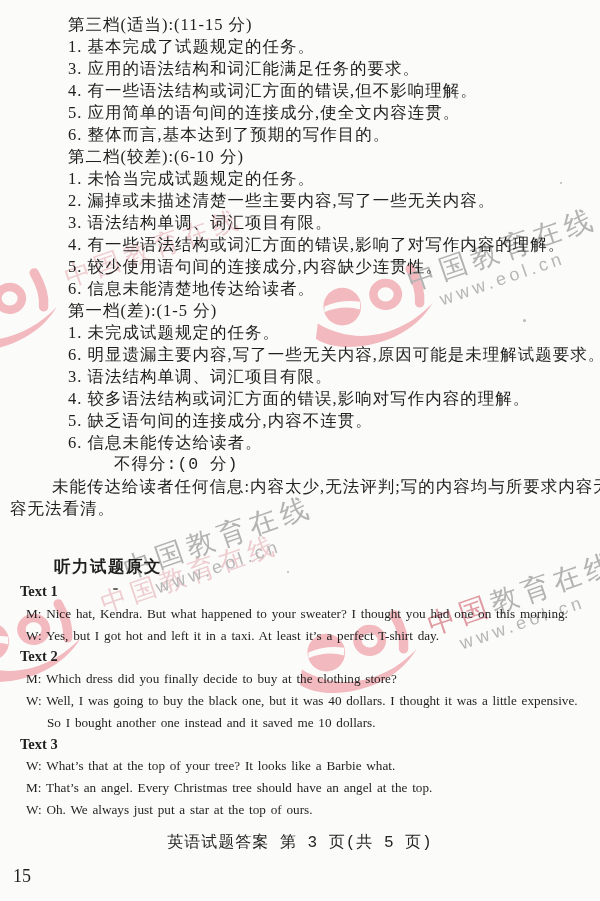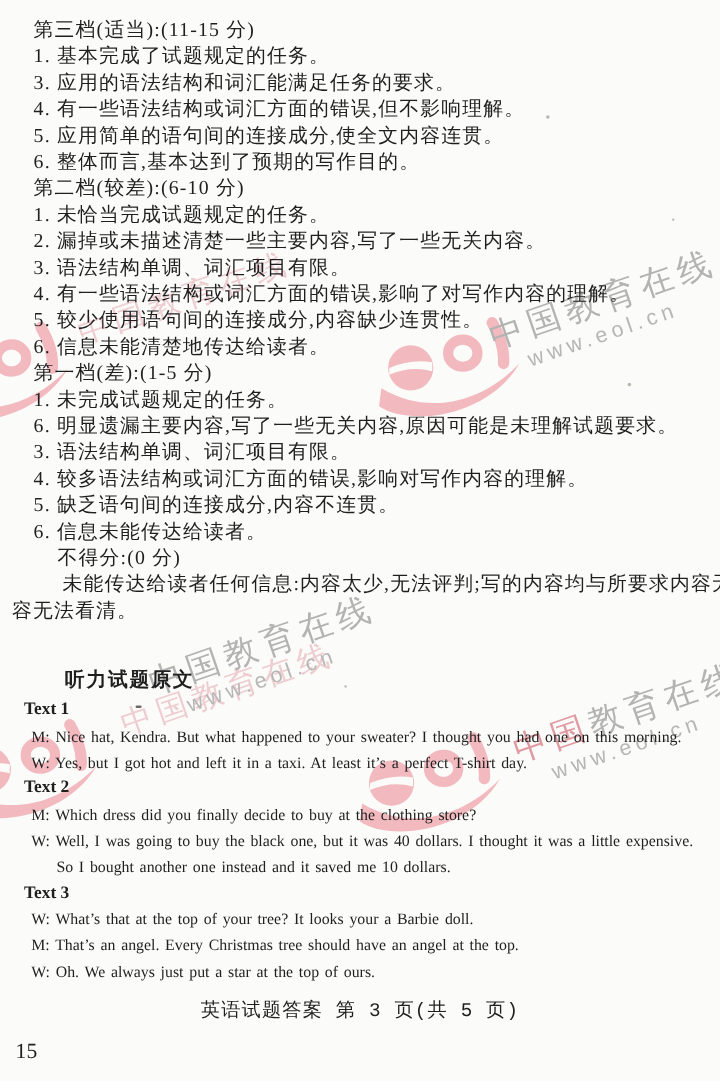--- a/index.html
+++ b/index.html
@@ -17,22 +17,22 @@
           font-family:"Liberation Sans","DejaVu Sans",sans-serif;}
   .wm-cjk .red{color:#e09aa2;}
   .wm-url{font-size:18px;letter-spacing:4px;color:#b6b6b6;line-height:20px;margin-left:24px;margin-top:2px;
           font-family:"Liberation Sans","DejaVu Sans",sans-serif;}
   .wm-red-faint{color:#e2a0a8;opacity:.5;font-size:26px;letter-spacing:5px;
           font-family:"Liberation Sans","DejaVu Sans",sans-serif;}
   
   .content{position:absolute;inset:0;z-index:2;}
   .scoring{position:absolute;top:14px;left:0;width:600px;}
   .scoring .row{height:22px;line-height:22px;font-size:16.5px;letter-spacing:1px;
-                padding-left:28px;white-space:nowrap;}
-  .scoring .row.noscore{padding-left:48px;}
+                padding-left:68px;white-space:nowrap;}
+  .scoring .row.noscore{padding-left:114px;font-family:Liberation Mono, monospace;}
   .scoring .row.para1{padding-left:52px;}
   .scoring .row.para2{padding-left:10px;}
   .listening-heading{position:absolute;top:556px;left:54px;font-size:16.5px;font-weight:bold;
                 letter-spacing:1.5px;white-space:nowrap;
                 font-family:Liberation Serif, serif;}
   .dialogue{position:absolute;top:581px;left:0;width:600px;}
   .dialogue .row{height:21.8px;line-height:21.8px;white-space:nowrap;}
   .dialogue .row.label{padding-left:20px;font-weight:bold;font-size:14.5px;}
   .dialogue .row.dialog{padding-left:26px;font-size:13.2px;word-spacing:1.5px;}
   .dialogue .row.cont{padding-left:47px;font-size:13.2px;word-spacing:1.5px;}
@@ -135,21 +135,21 @@
 
     <div class="dialogue">
       <div class="row label">Text 1</div>
       <div class="row dialog">M: Nice hat, Kendra. But what happened to your sweater? I thought you had one on this morning.</div>
       <div class="row dialog">W: Yes, but I got hot and left it in a taxi. At least it’s a perfect T-shirt day.</div>
       <div class="row label">Text 2</div>
       <div class="row dialog">M: Which dress did you finally decide to buy at the clothing store?</div>
       <div class="row dialog">W: Well, I was going to buy the black one, but it was 40 dollars. I thought it was a little expensive.</div>
       <div class="row cont">So I bought another one instead and it saved me 10 dollars.</div>
       <div class="row label">Text 3</div>
-      <div class="row dialog">W: What’s that at the top of your tree? It looks your a Barbie doll.</div>
+      <div class="row dialog">W: What’s that at the top of your tree? It looks like a Barbie what.</div>
       <div class="row dialog">M: That’s an angel. Every Christmas tree should have an angel at the top.</div>
       <div class="row dialog">W: Oh. We always just put a star at the top of ours.</div>
     </div>
 
     <div class="footer">英语试题答案 第 3 页(共 5 页)</div>
     <div class="pagenum">15</div>
 
     <div class="speck" style="left:455px;top:96px;width:3px;height:3px;"></div>
     <div class="speck" style="left:523px;top:319px;width:3px;height:3px;"></div>
     <div class="speck" style="left:113px;top:588px;width:5px;height:2px;background:#6a6a64;border-radius:1px;"></div>

